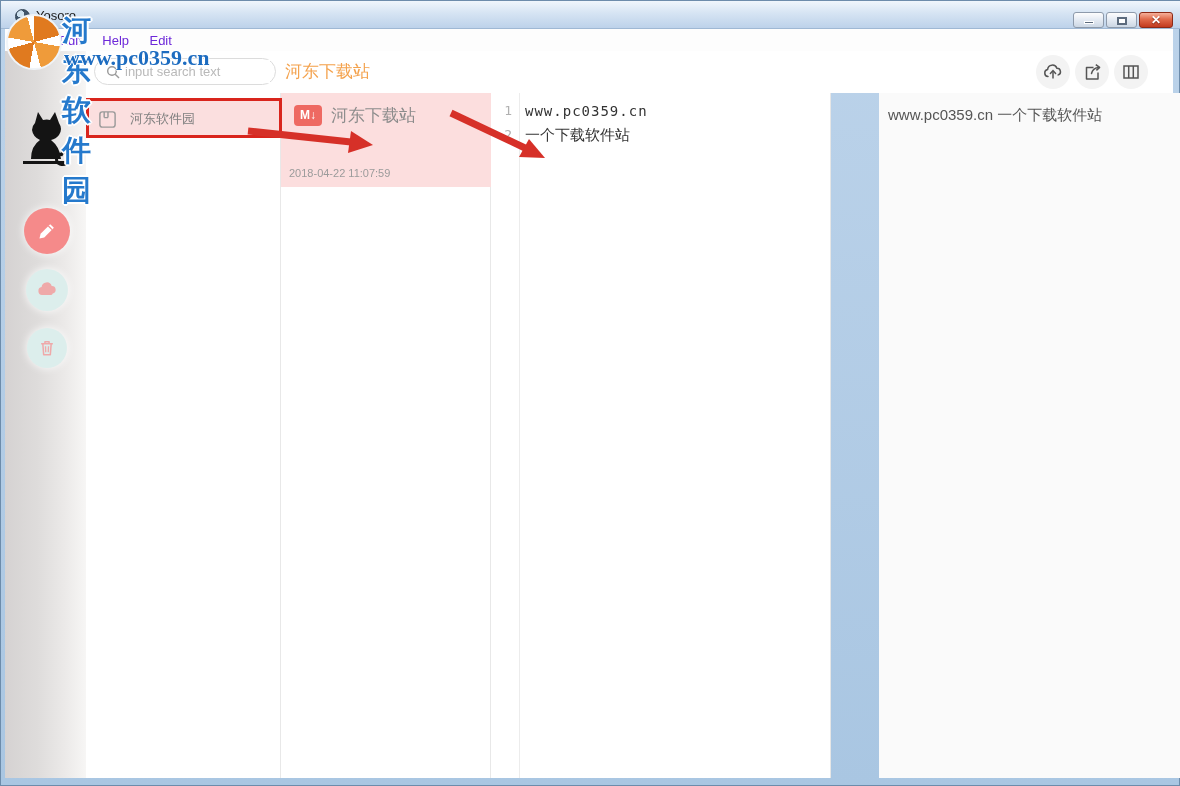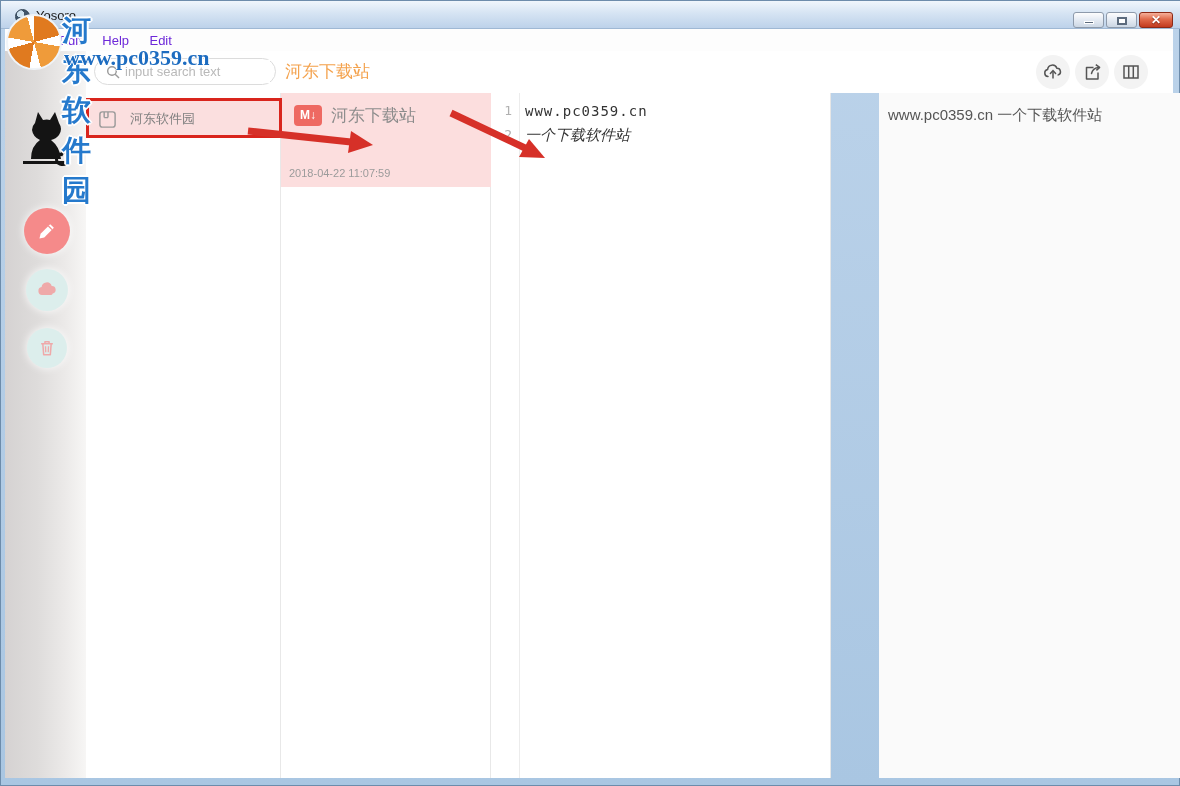--- a/index.html
+++ b/index.html
@@ -73,21 +73,21 @@
   .note-title { position:absolute; left:50px; top:11px; font-size:17px; color:#8c8c8c; }
   .note-date { position:absolute; left:8px; top:74px; font-size:11px; color:#9b9b9b; }
 
   .gutter { position:absolute; left:0; top:0; width:29px; height:100%; border-right:1px solid #ececec;
     padding-top:6px; text-align:right; }
   .gutter .ln { display:block; padding-right:7px; font-family:"DejaVu Sans Mono",monospace;
     font-size:13px; color:#b0b0b0; line-height:24px; }
   .code { position:absolute; left:34px; top:6px; right:2px; }
   .code .cl { display:block; line-height:24px; color:#333; }
   .cl-mono { font-family:"DejaVu Sans Mono",monospace; font-size:14px; letter-spacing:1px; }
-  .cl-cjk  { font-size:15px;font-style:italic; }
+  .cl-cjk  { font-size:15px; }
 
   .preview-text { position:absolute; left:9px; top:11px; font-size:15px; color:#555; width:300px; line-height:22px; }
   .pv-scroll { position:absolute; right:0; top:0; width:18px; height:100%; background:#f3f3f3; }
   .pv-arrow { position:absolute; left:4px; width:0; height:0; }
   .pv-up   { top:8px;    border-left:5px solid transparent; border-right:5px solid transparent; border-bottom:6px solid #9a9a9a; }
   .pv-down { bottom:10px; border-left:5px solid transparent; border-right:5px solid transparent; border-top:6px solid #9a9a9a; }
 
   
   .overlay { position:absolute; left:0; top:0; width:1180px; height:786px; pointer-events:none; z-index:40; }
   .watermark { position:absolute; left:0; top:0; z-index:50; pointer-events:none; }

